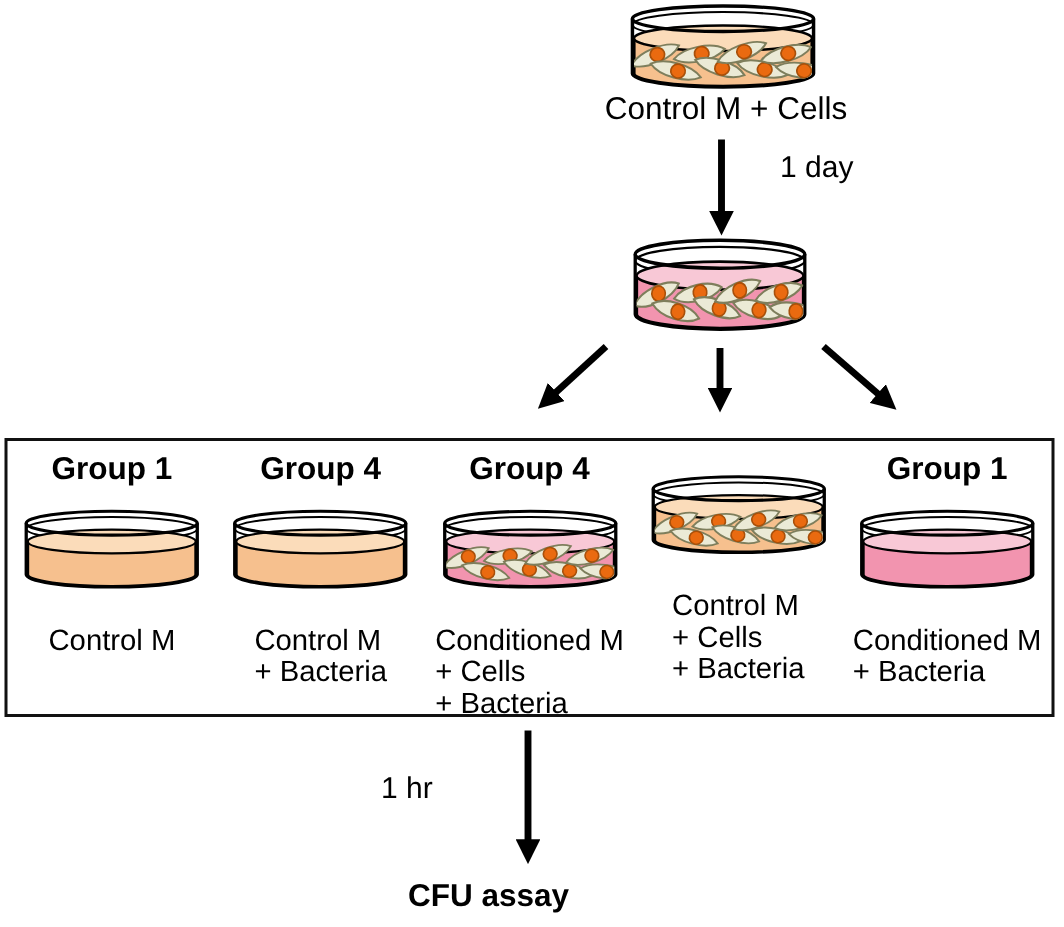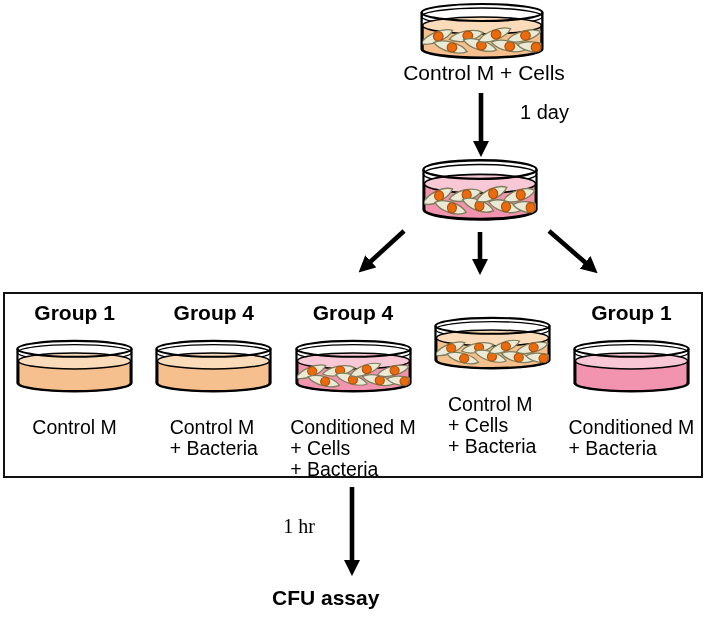--- a/index.html
+++ b/index.html
@@ -17,21 +17,21 @@
   #groups-box{
     left:3px;top:292px;width:700px;height:186px;
     border:2px solid #111;box-sizing:border-box;
     display:flex;background:#fff;
   }
   .group-col{flex:1;display:flex;flex-direction:column;align-items:center;padding-top:7px;}
   .group-header{font-weight:bold;font-size:21px;line-height:23px;white-space:nowrap;}
   .group-dish{margin-top:15px;width:119px;height:58px;}
   .group-dish svg, #dish-start svg, #dish-day1 svg{display:block;width:100%;height:100%;}
   .group-label{margin-top:20px;font-size:19.5px;line-height:21px;text-align:left;white-space:nowrap;}
-  #label-1hr{left:254px;top:515px;width:90px;text-align:center;font-family:Liberation Serif, serif;}
+  #label-1hr{left:254px;top:515px;width:90px;text-align:left;}
   #label-cfu{left:272px;top:586px;width:160px;font-weight:bold;font-size:21px;}
 </style>
 </head>
 <body>
 
 <div class="canvas">
 
   <div class="abs" id="dish-start">
       <svg viewBox="0 0 120 62" preserveAspectRatio="none">
         <defs>

